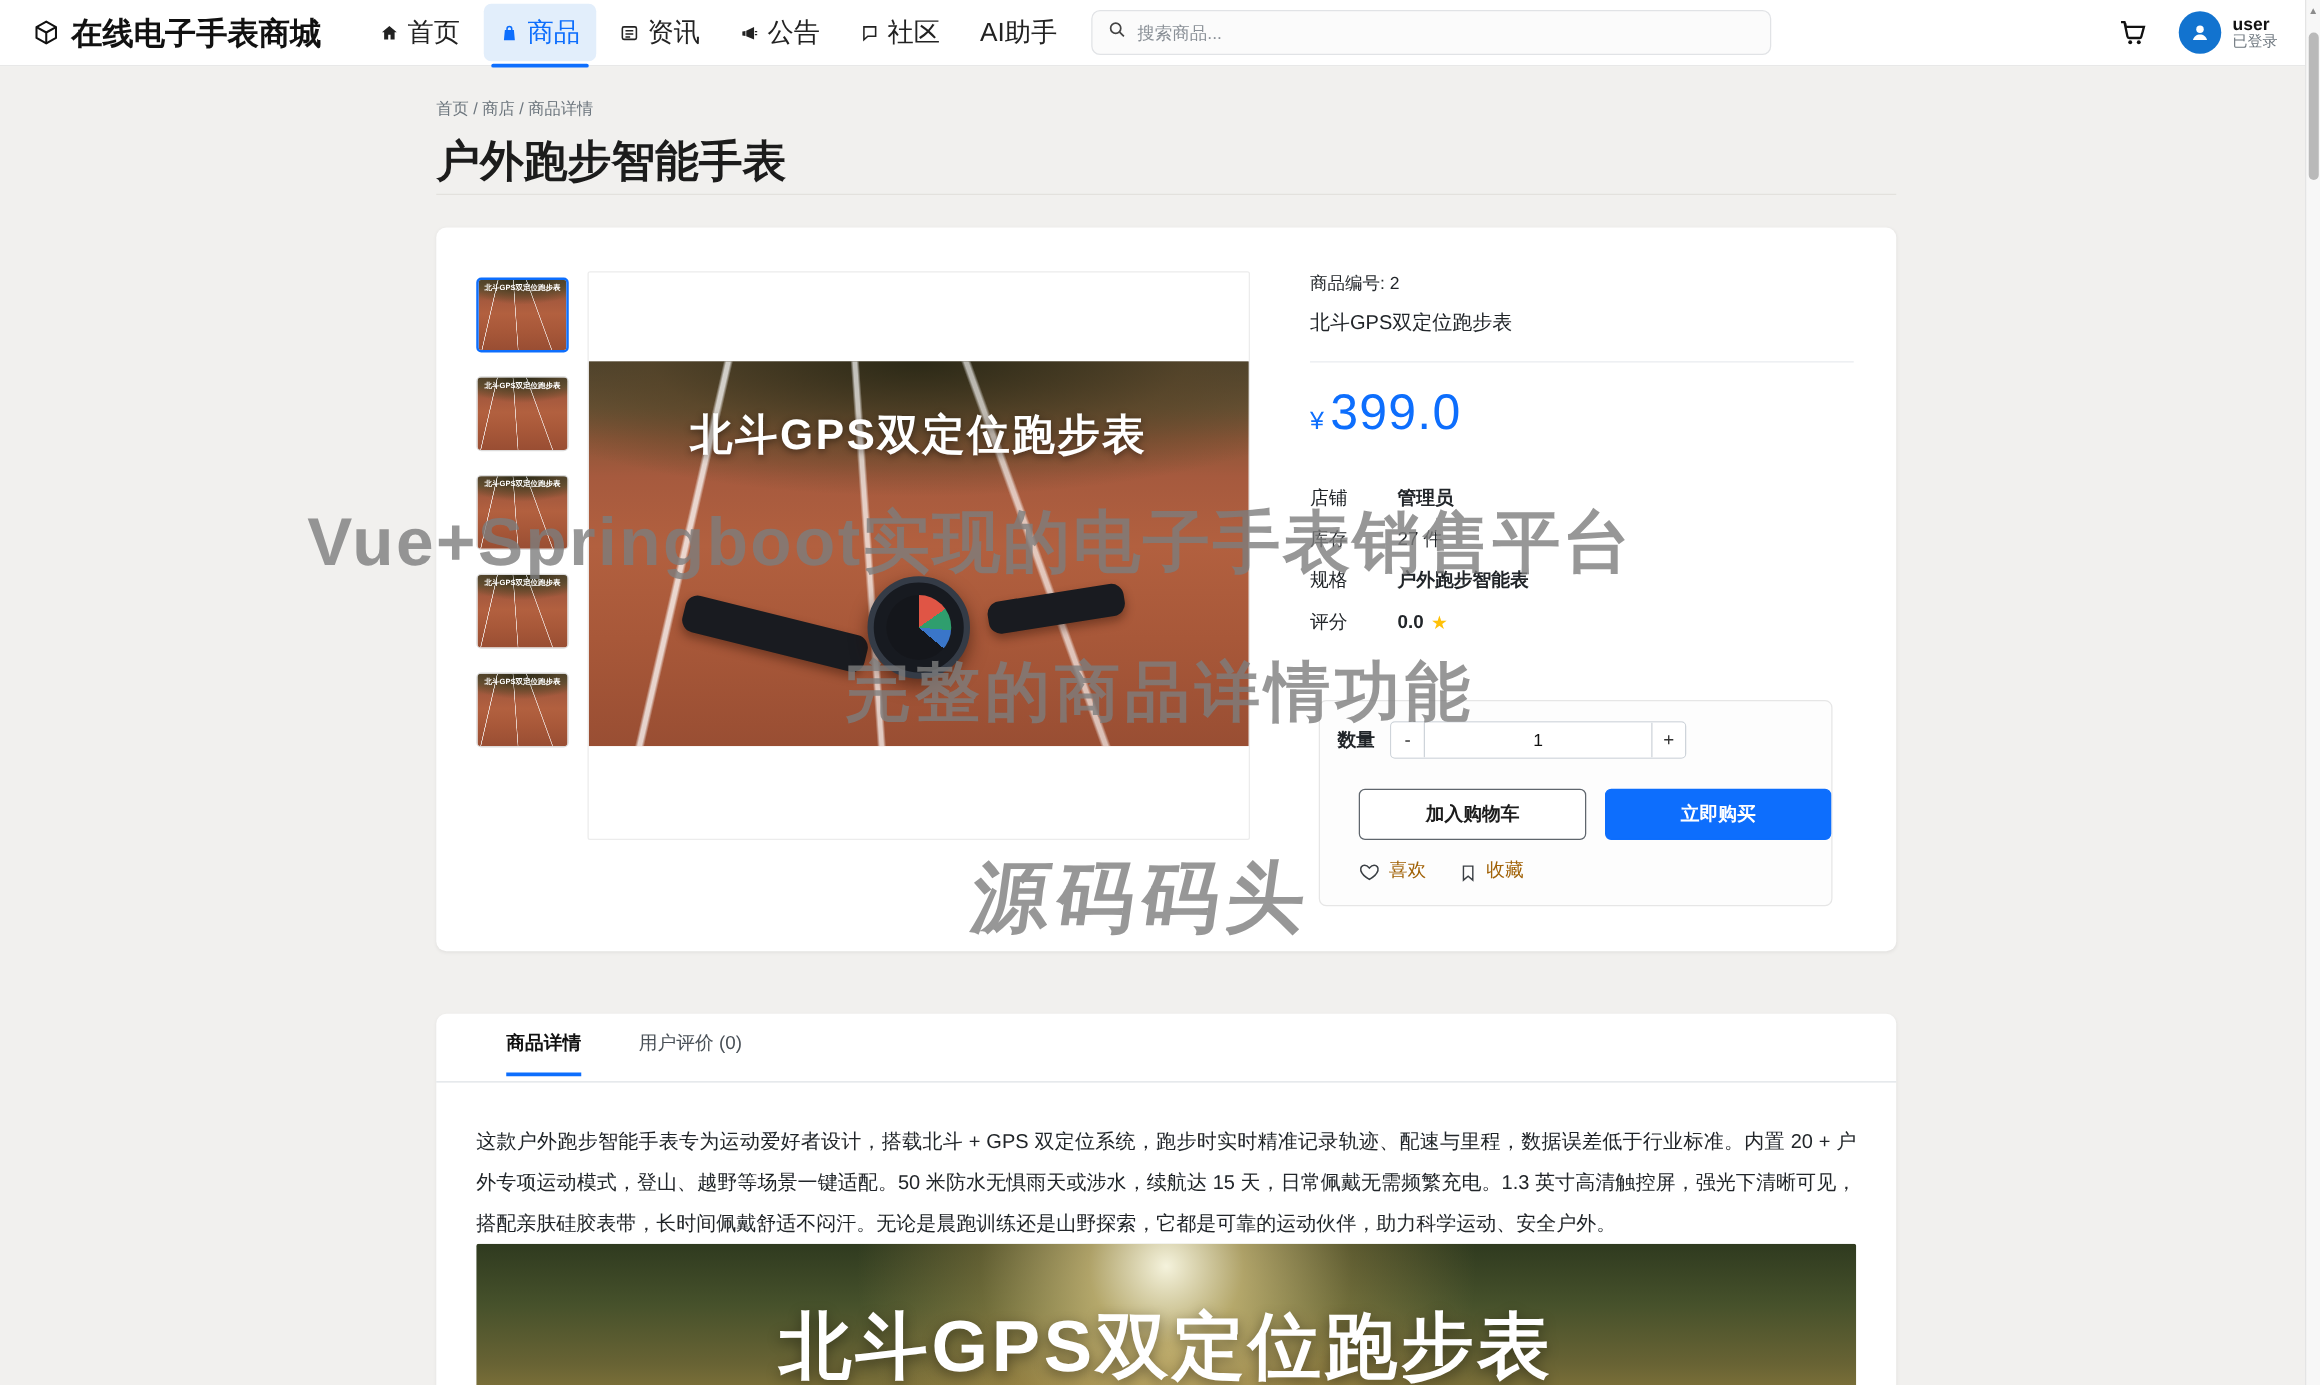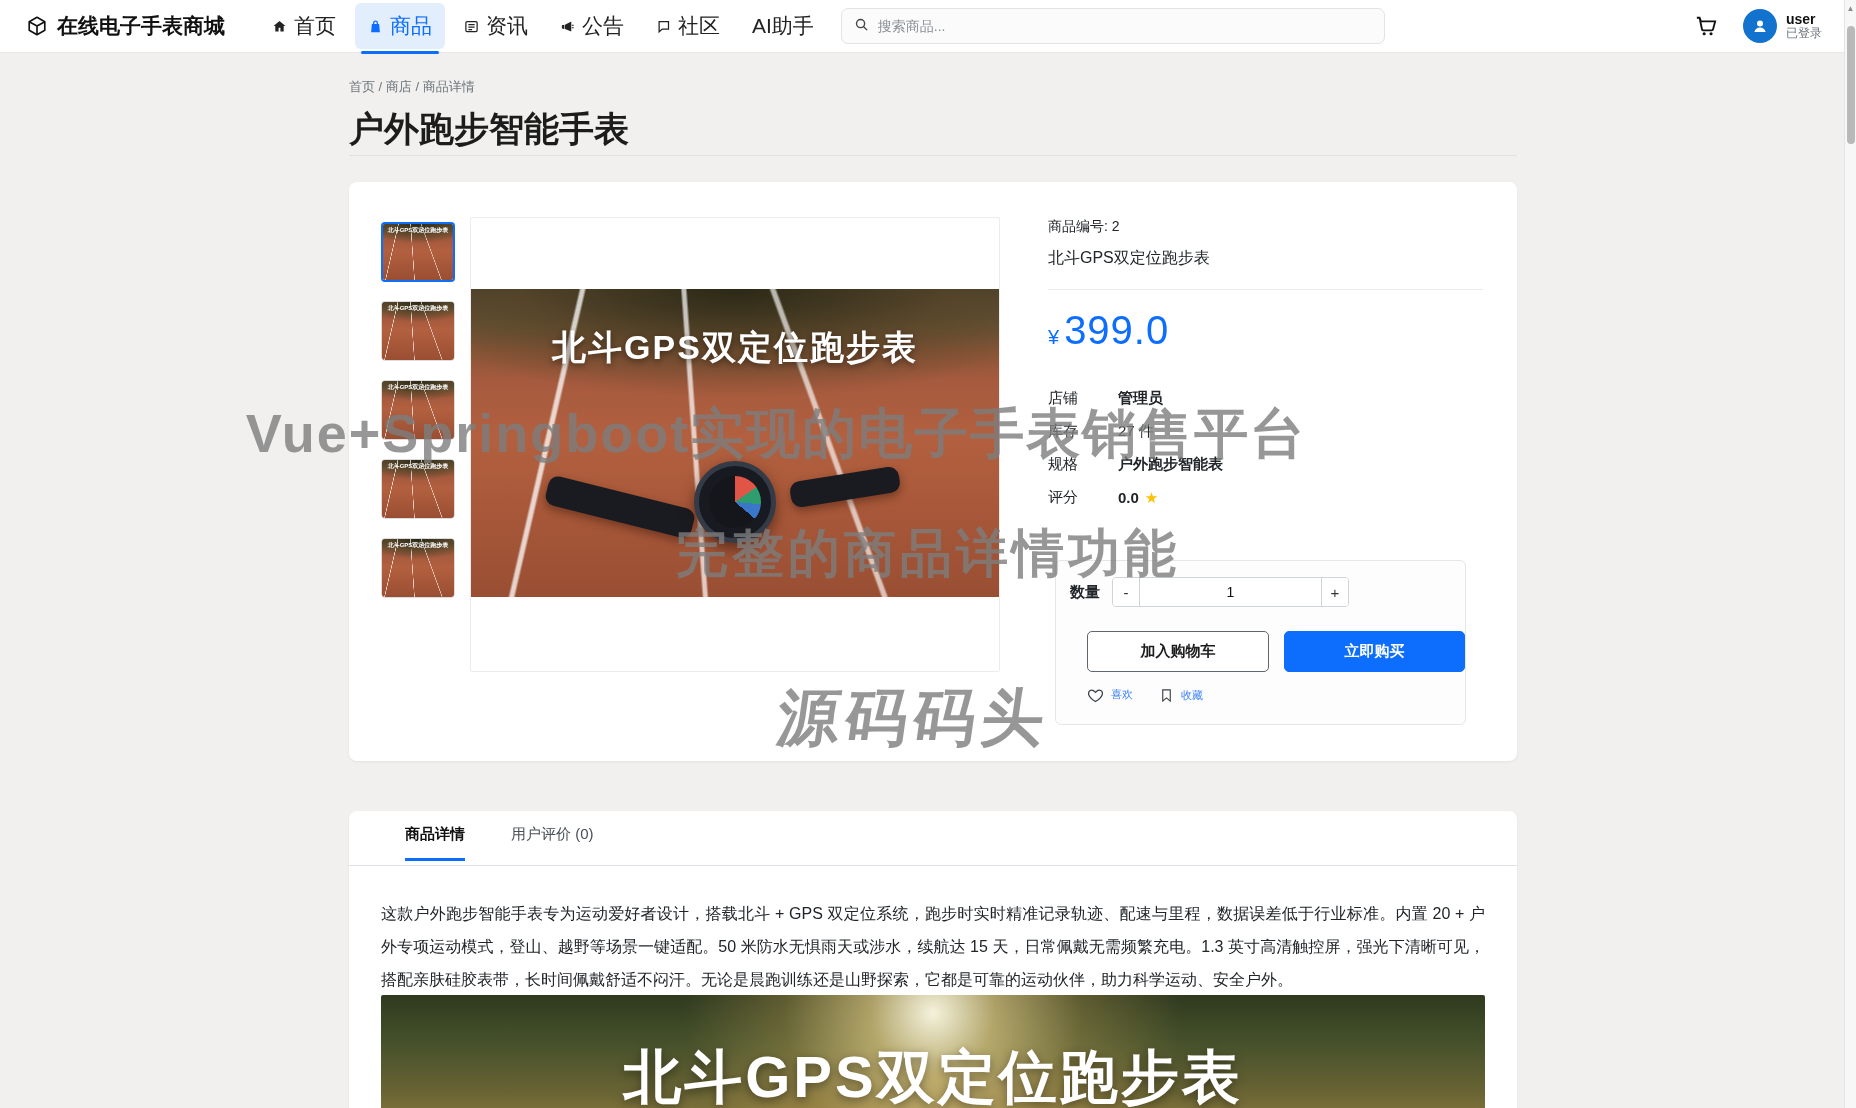--- a/index.html
+++ b/index.html
@@ -3,21 +3,21 @@
 <meta charset="utf-8">
 <style>
   * { margin:0; padding:0; box-sizing:border-box; }
   html,body { width:1856px; height:1108px; }
   body { font-family:"Liberation Sans","DejaVu Sans",sans-serif; color:#212529; }
   .page { position:relative; width:1856px; height:1108px; background:#f1f0ee; overflow:hidden; }
 
   
   .navbar { position:absolute; left:0; top:0; width:1856px; height:53px; background:#fff;
             border-bottom:1px solid #e8e8e8; display:flex; align-items:center; padding:0 20px 0 26px; z-index:30; }
-  .brand { display:flex; align-items:center; gap:9px; font-size:21px; font-weight:bold; color:#111; }
+  .brand { display:flex; align-items:center; gap:9px; font-size:25px; font-weight:bold; color:#111; }
   .brand svg { display:block; }
   .nav-items { display:flex; align-items:center; margin-left:34px; gap:6px; }
   .nav-item { position:relative; display:flex; align-items:center; gap:7px; font-size:21px; color:#222;
               padding:9px 13px; border-radius:6px; text-decoration:none; cursor:pointer; }
   .nav-item svg { display:block; color:#222; }
   .nav-item.active { background:#e2eefb; color:#0d6efd; }
   .nav-item.active svg { color:#0d6efd; }
   .nav-item.active::after { content:""; position:absolute; left:6px; right:6px; bottom:-5px; height:3px;
                             background:#0d6efd; border-radius:2px; }
   .searchbox { margin-left:14px; width:544px; height:36px; background:#fbfbfb; border:1px solid #e1e3e6;
@@ -107,21 +107,21 @@
   .step-btn { width:34px; border:none; background:#fff; font-size:15px; color:#333; cursor:pointer;
               border-right:1px solid #ced4da; font-family:inherit; }
   .step-btn.plus { border-right:none; border-left:1px solid #ced4da; }
   .stepper input { flex:1; border:none; outline:none; text-align:center; font-size:14px; font-family:inherit; color:#111; }
   .btn-row { position:absolute; left:0; top:70px; width:100%; height:41px; }
   .btn { position:absolute; height:41px; border-radius:5px; font-size:15px; font-weight:bold;
          cursor:pointer; font-family:inherit; }
   .btn-cart { left:31px; width:182px; background:#fff; border:1px solid #5f666d; color:#1c1c1c; }
   .btn-buy { left:228px; width:181px; background:#0d6efd; border:1px solid #0d6efd; color:#fff; }
   .social-row { position:absolute; left:31px; top:126px; display:flex; align-items:center; gap:26px; }
-  .social-item { display:flex; align-items:flex-start; gap:7px; font-size:11px; color:#3b82f6; cursor:pointer; }
+  .social-item { display:flex; align-items:flex-end; gap:7px; font-size:15px; color:#a16207; cursor:pointer; }
   .social-item svg { display:block; color:#3a3f44; }
 
   
   .tab-row { position:absolute; left:56px; top:14px; display:flex; gap:46px; }
   .tab { position:relative; font-size:15px; padding-bottom:16px; color:#495057; cursor:pointer; }
   .tab.active { font-weight:bold; color:#111; }
   .tab.active::after { content:""; position:absolute; left:0; right:0; bottom:-1px; height:3px; background:#0d6efd; }
   .tab-divider { position:absolute; left:0; top:54px; width:1168px; height:1px; background:#dee2e6; }
   .description { position:absolute; left:32px; top:86px; width:1104px; font-size:16px; line-height:33px;
                  color:#212529; text-align:justify; }

